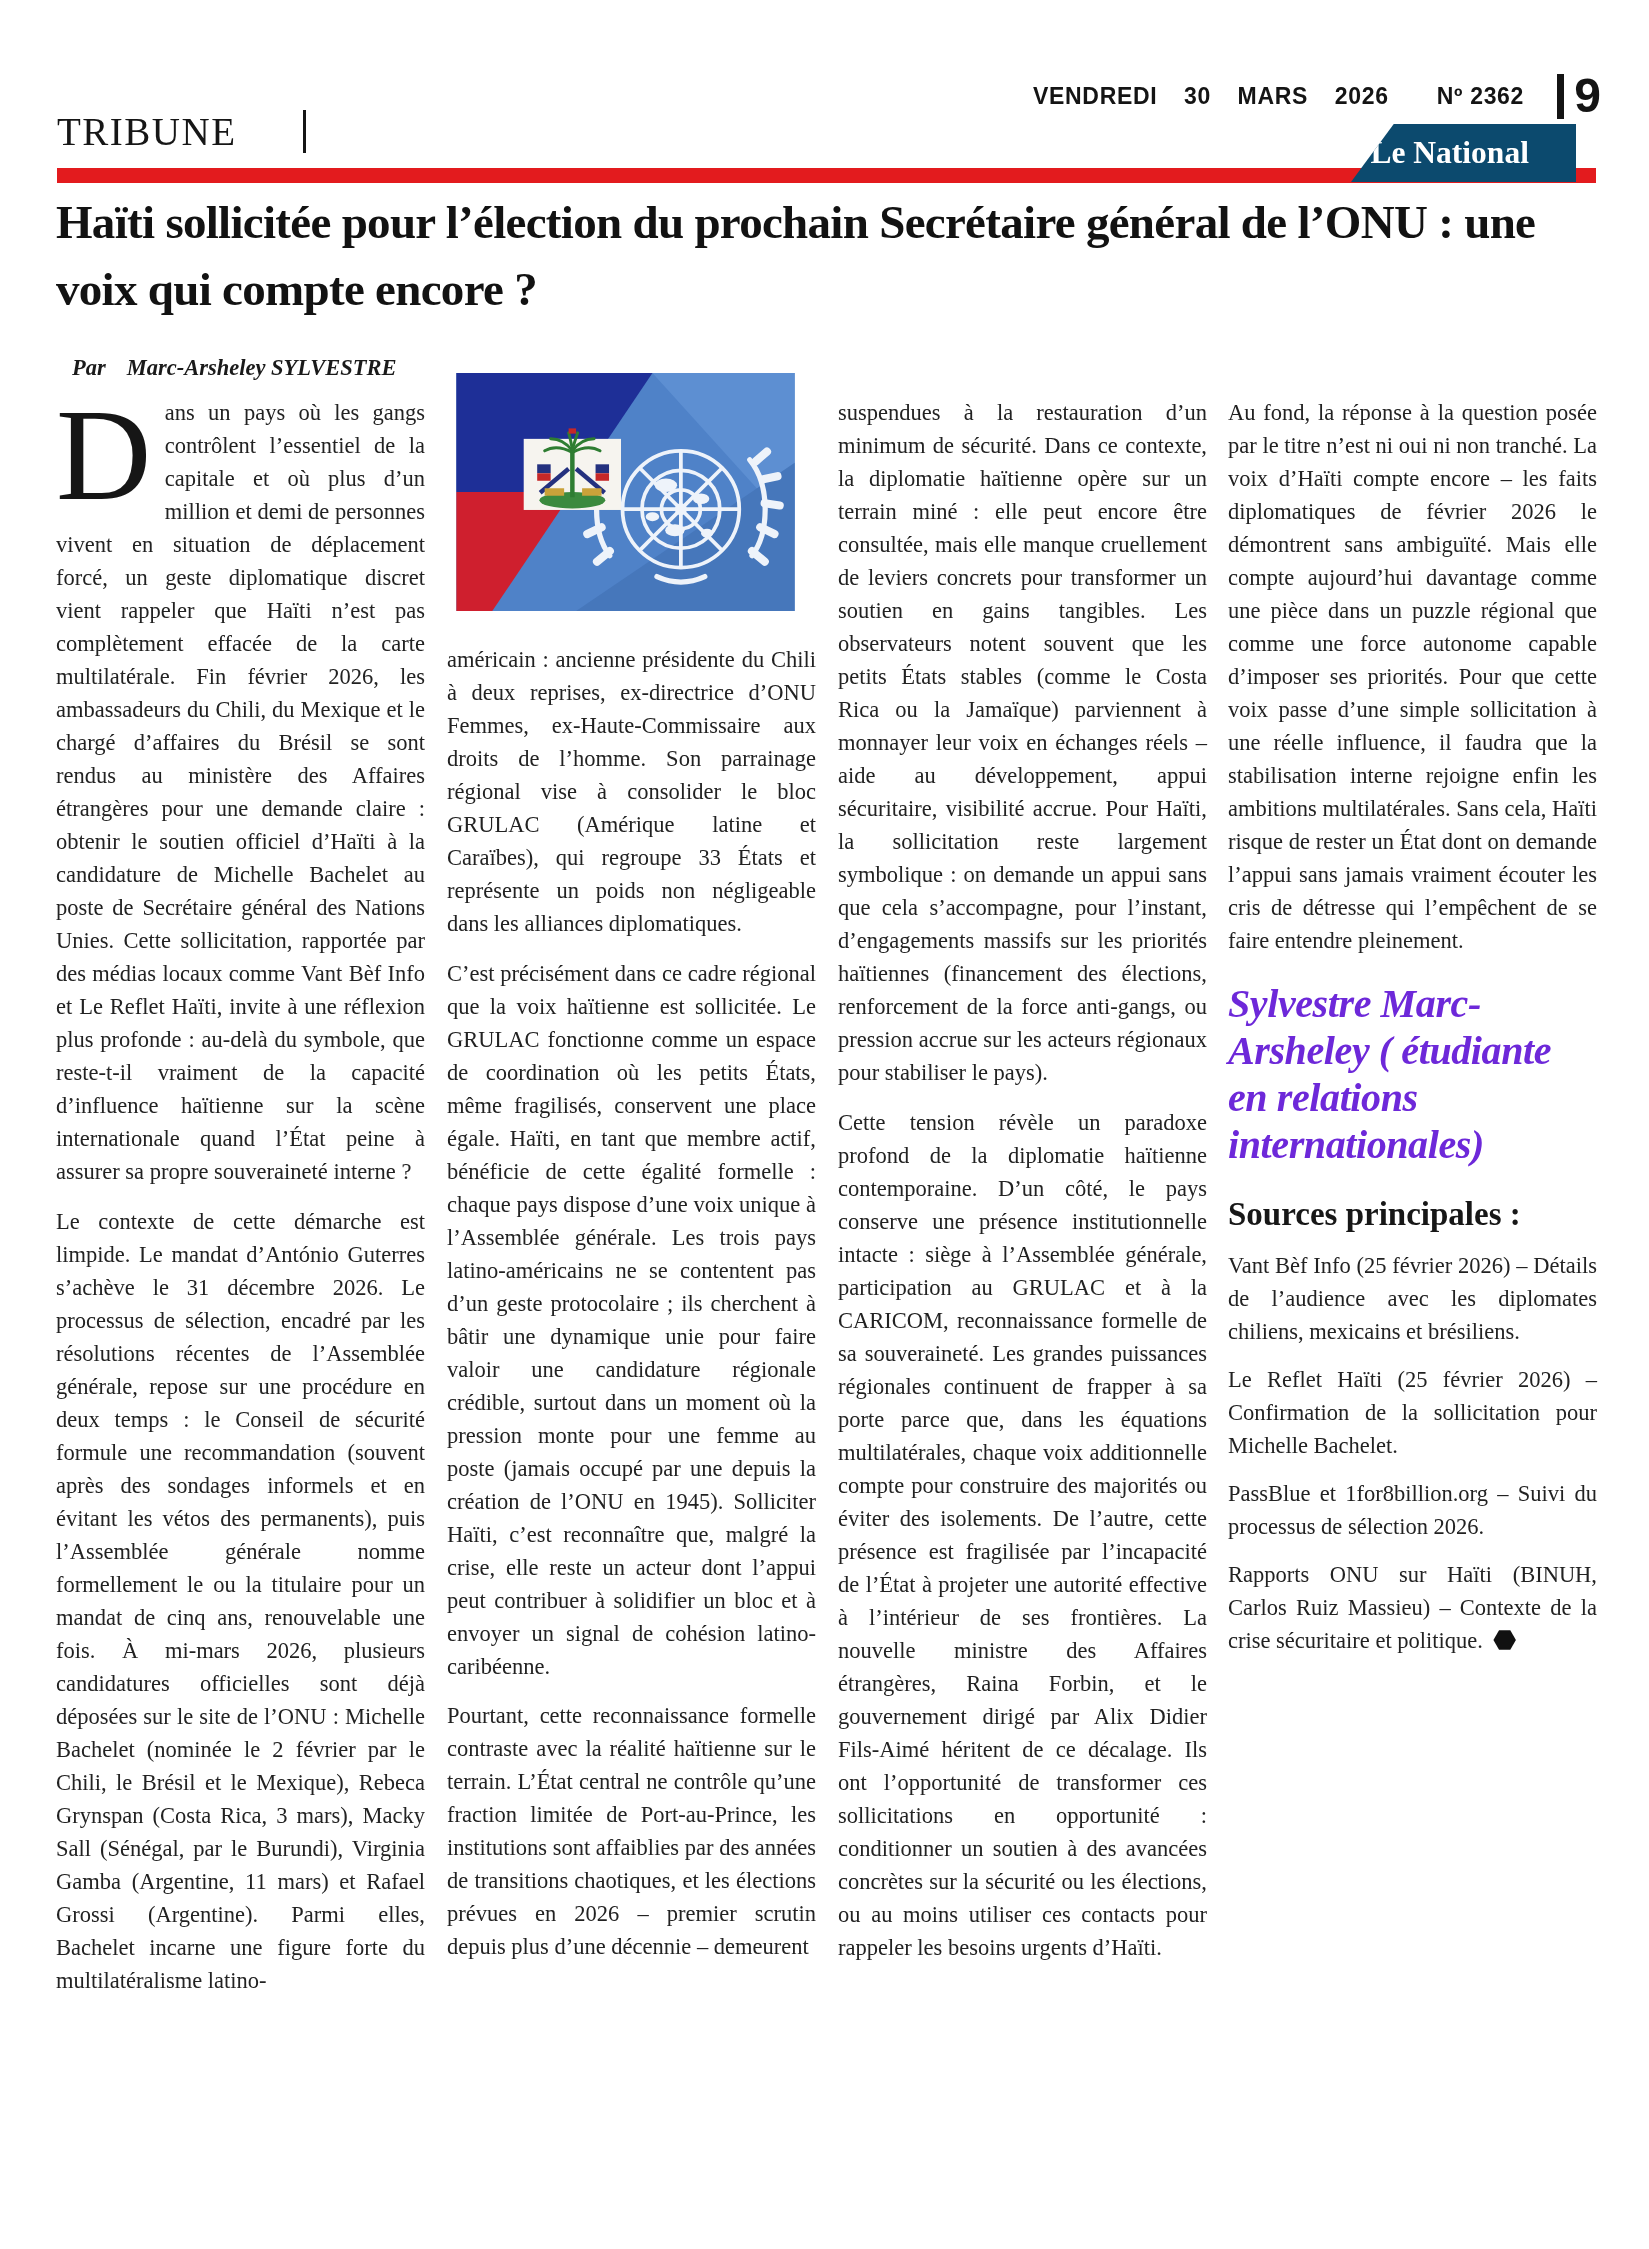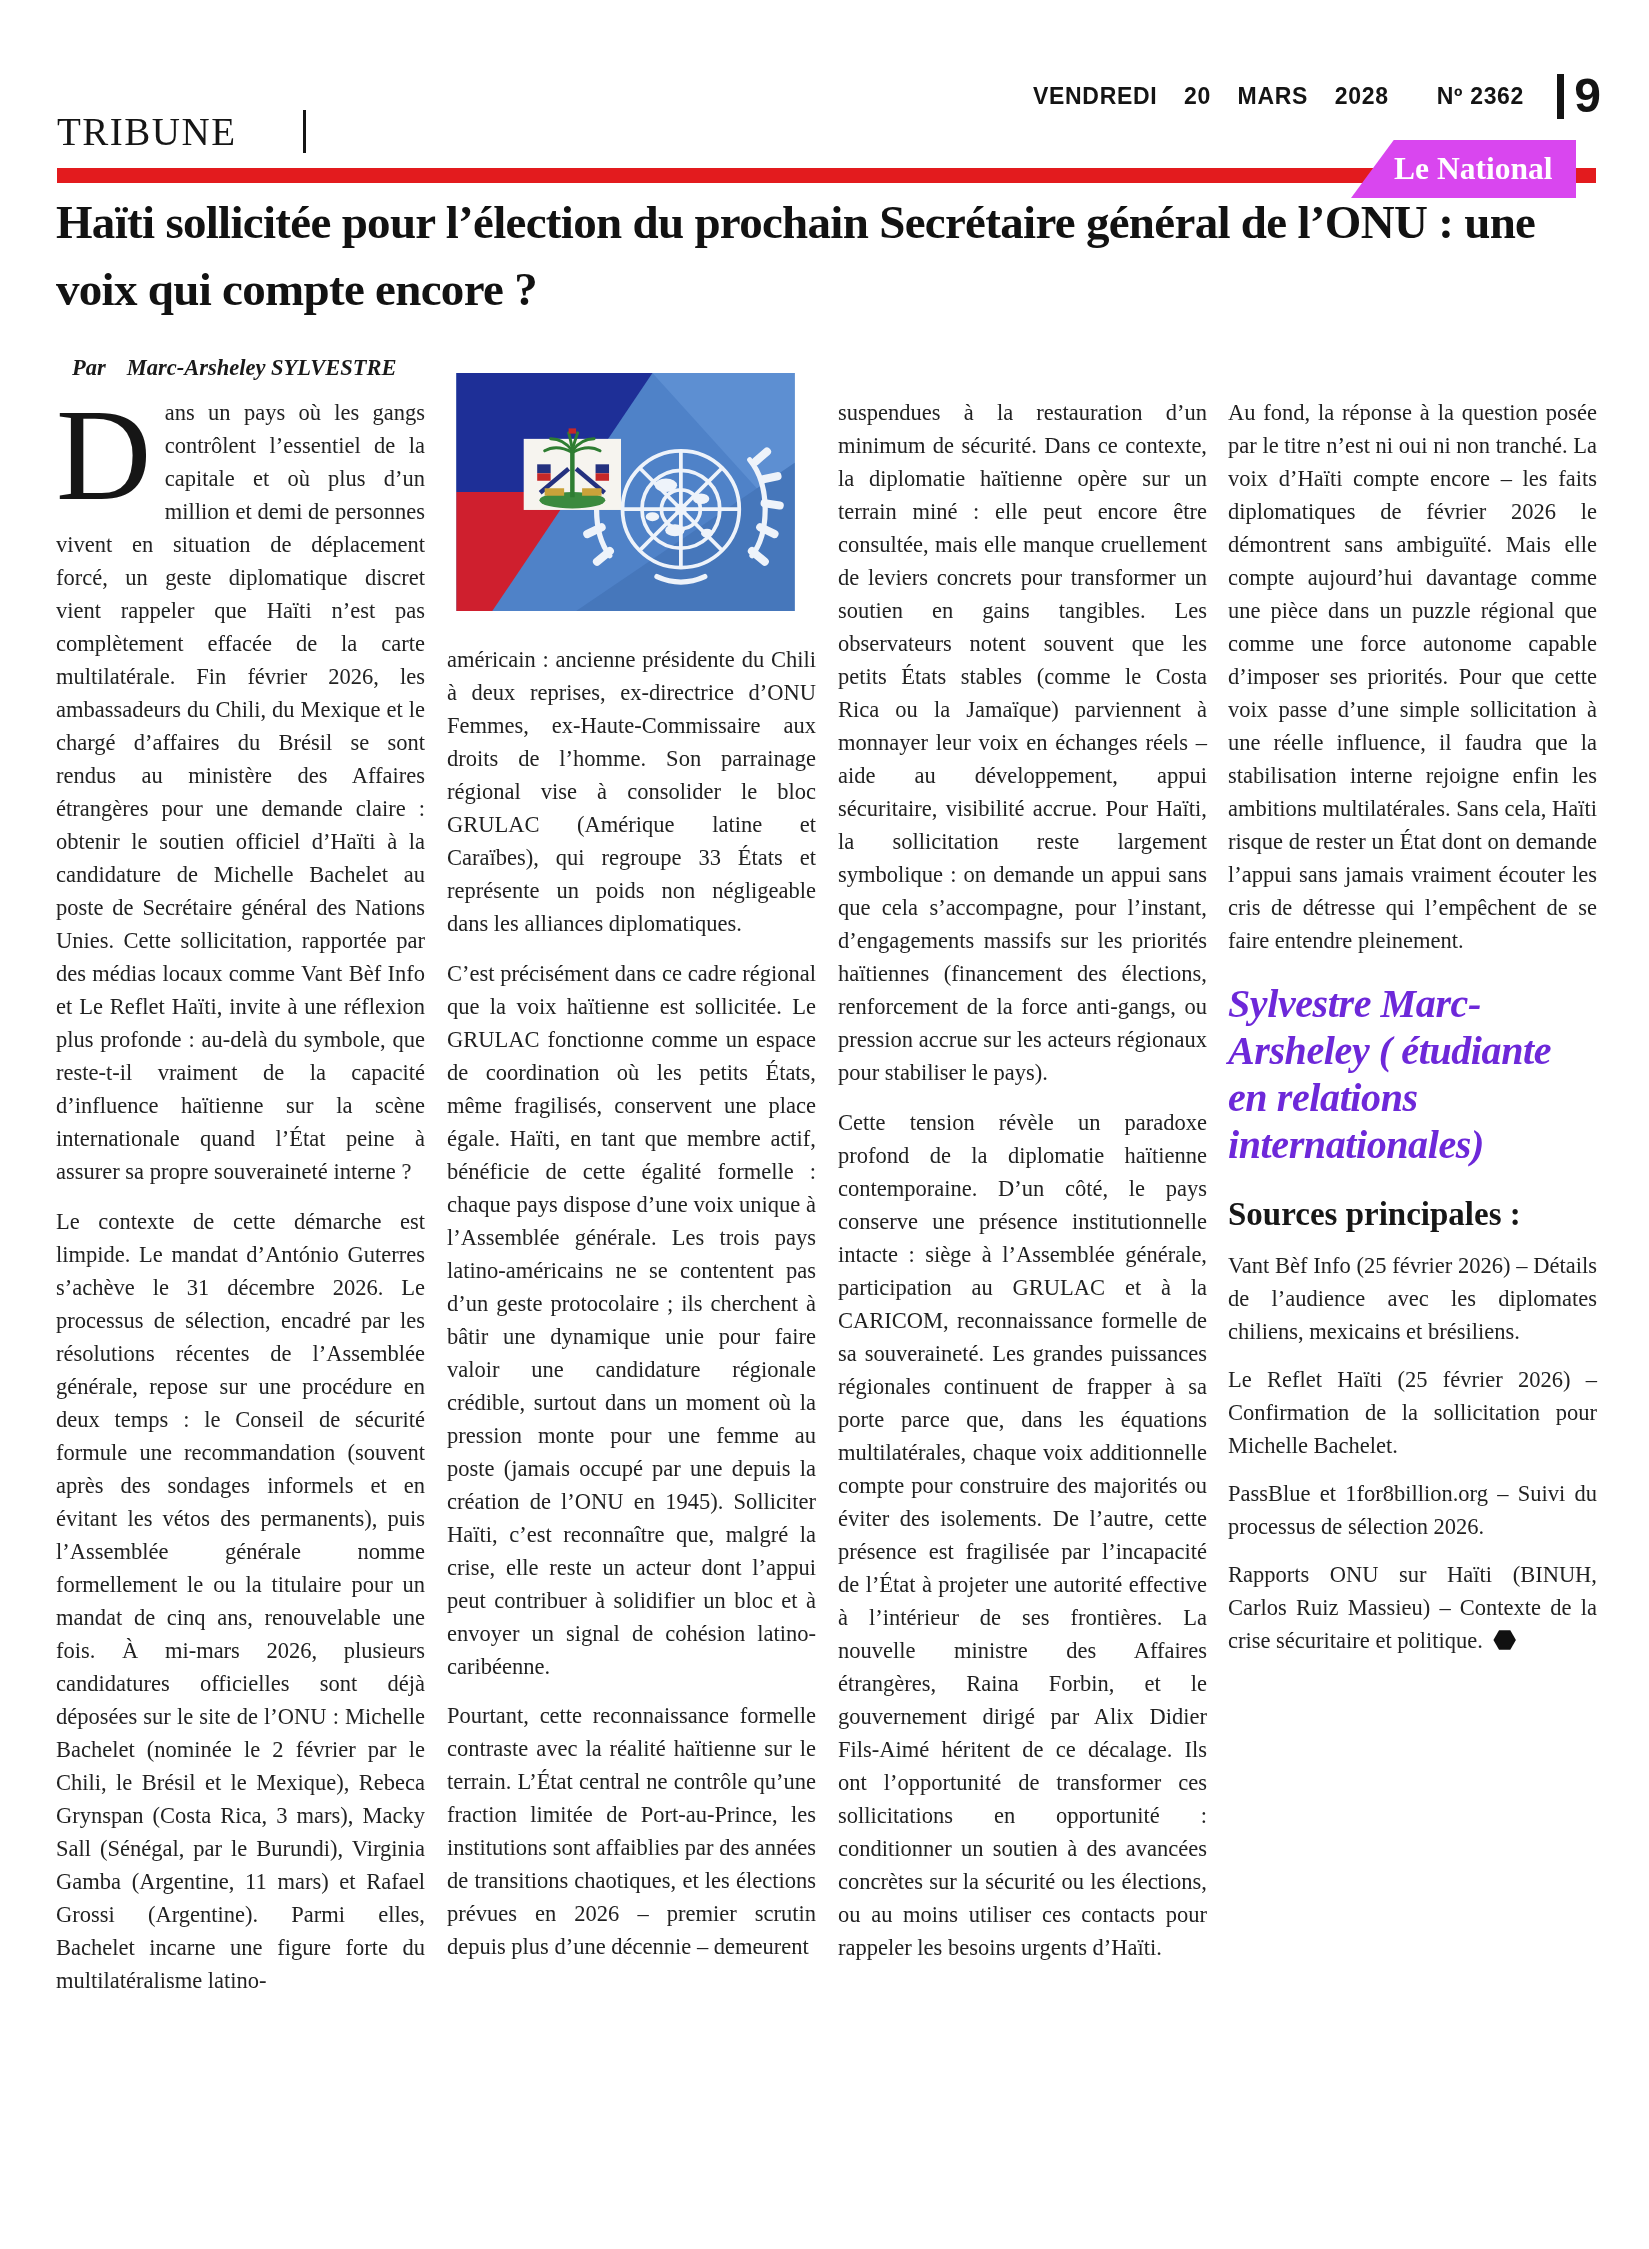--- a/index.html
+++ b/index.html
@@ -13,23 +13,23 @@
   .date-text{font-size:23px;letter-spacing:0.7px;word-spacing:19.5px;}
   .issue-no{font-size:23px;margin-left:48px;letter-spacing:0.7px;}
   .page-divider{width:6.7px;height:45px;background:#141414;margin:0 10.5px 0 33px;}
   .page-number{font-size:48px;line-height:1;}
 
   .section-row{position:absolute;left:57px;top:109px;display:flex;align-items:center;}
   .section-title{font-size:39px;font-weight:400;letter-spacing:1.5px;color:#161616;}
   .section-bar{width:3.7px;height:43px;background:#161616;margin-left:66px;}
 
   .red-rule{position:absolute;left:57px;top:168px;width:1539px;height:15px;background:#e31b1e;}
-  .brand-box{position:absolute;left:1351px;top:140px;width:225px;height:58px;background:#d946ef;
+  .brand-box{position:absolute;left:1351px;top:124px;width:225px;height:58px;background:#0c4a6e;
              clip-path:polygon(19% 0,100% 0,100% 100%,0 100%);
-             display:flex;align-items:center;justify-content:center;padding-left:19.5px;box-sizing:border-box;}
+             display:flex;align-items:center;justify-content:flex-start;padding-left:19.5px;box-sizing:border-box;}
   .brand-box span{color:#ffffff;font-size:31.5px;font-weight:700;font-family:"Liberation Serif",serif;}
 
   
   .headline{position:absolute;left:56px;top:189px;width:1541px;margin:0;
             font-size:47px;line-height:1.42;font-weight:700;letter-spacing:-0.7px;color:#121212;}
   .byline{position:absolute;left:72px;top:355px;font-size:22.5px;font-style:italic;font-weight:700;color:#1a1a1a;}
   .byline .byline-name{margin-left:21px;}
 
   
   .col{position:absolute;top:396px;width:369px;font-size:22.5px;line-height:33px;
@@ -51,21 +51,21 @@
   
   .photo{position:absolute;left:456px;top:373px;width:339px;height:238px;overflow:hidden;}
   .photo svg{display:block;}
 </style>
 </head>
 <body>
 
 <div class="page">
 
   <div class="dateline">
-    <span class="date-text">VENDREDI 20 MARS 2028</span>
+    <span class="date-text">VENDREDI 30 MARS 2026</span>
     <span class="issue-no">Nº 2362</span>
     <span class="page-divider"></span>
     <span class="page-number">9</span>
   </div>
 
   <div class="section-row">
     <span class="section-title">TRIBUNE</span>
     <span class="section-bar"></span>
   </div>
 

